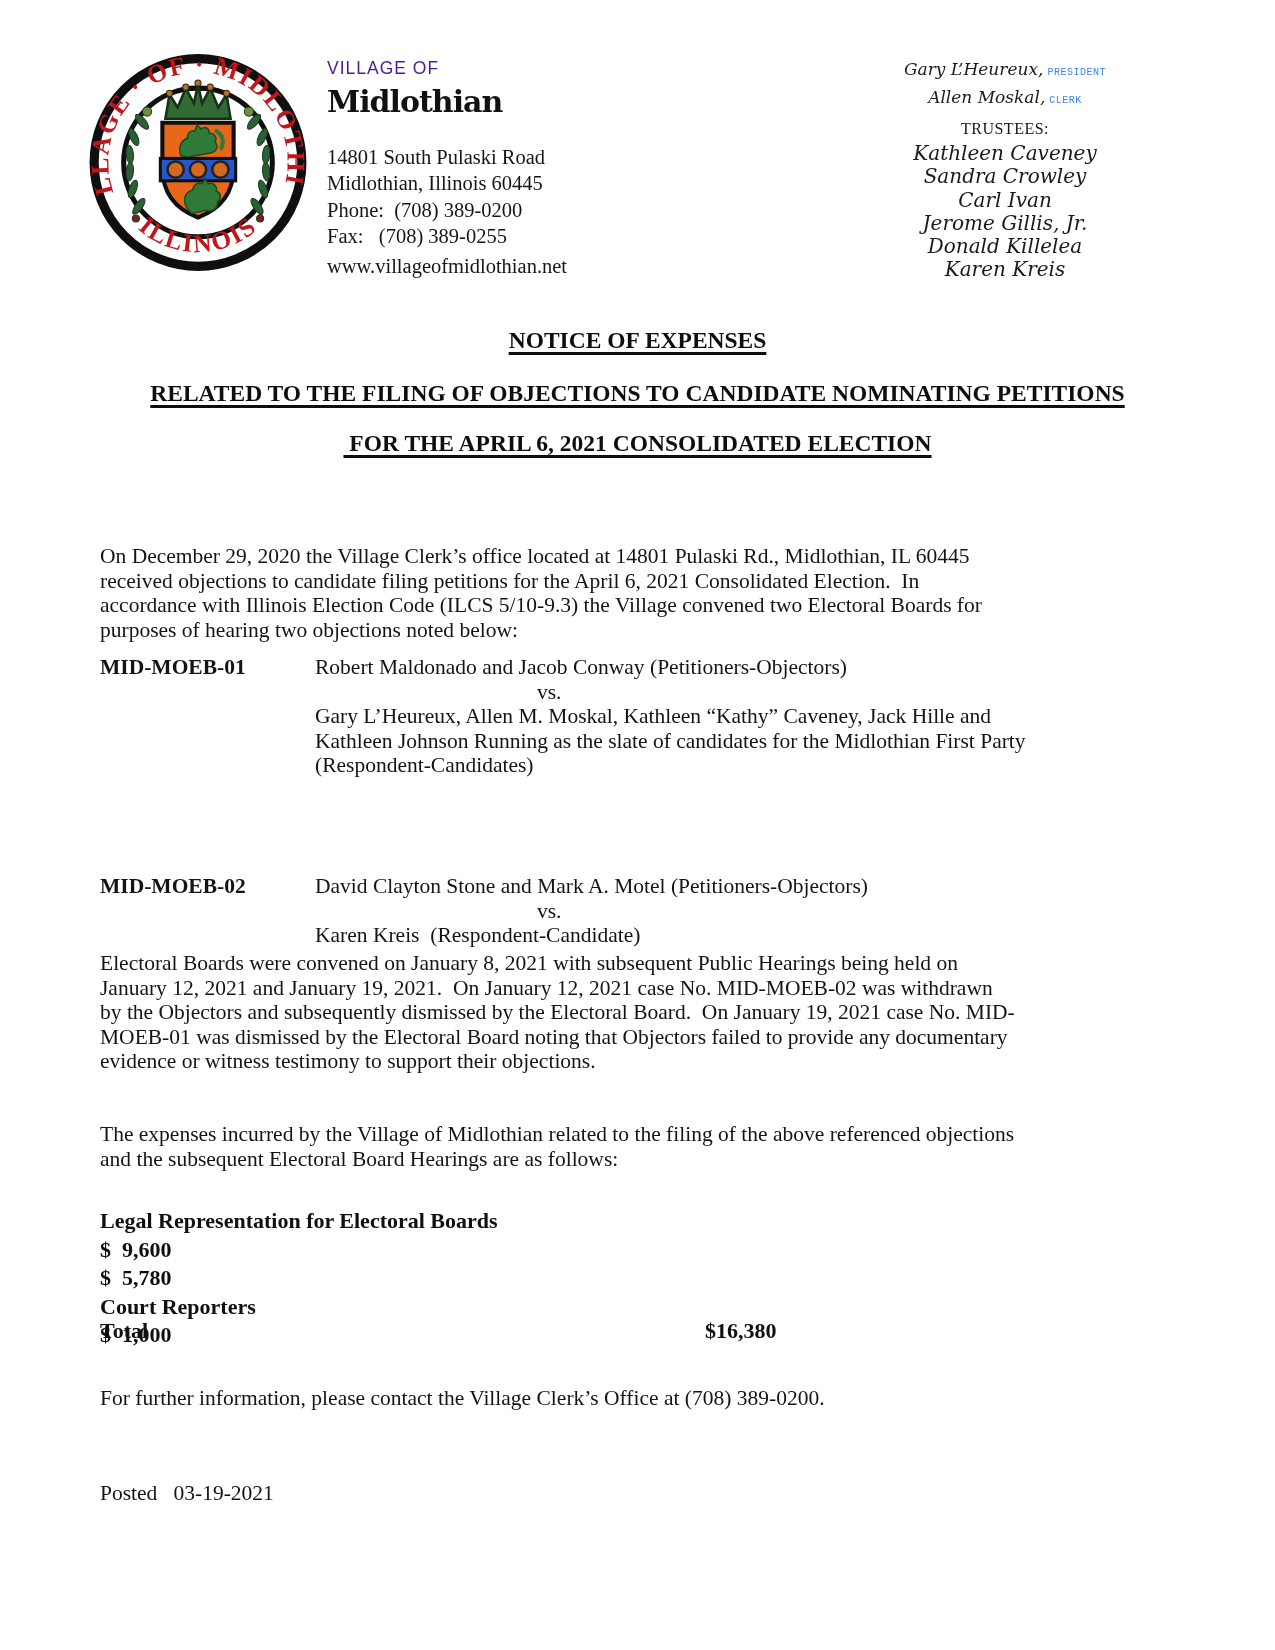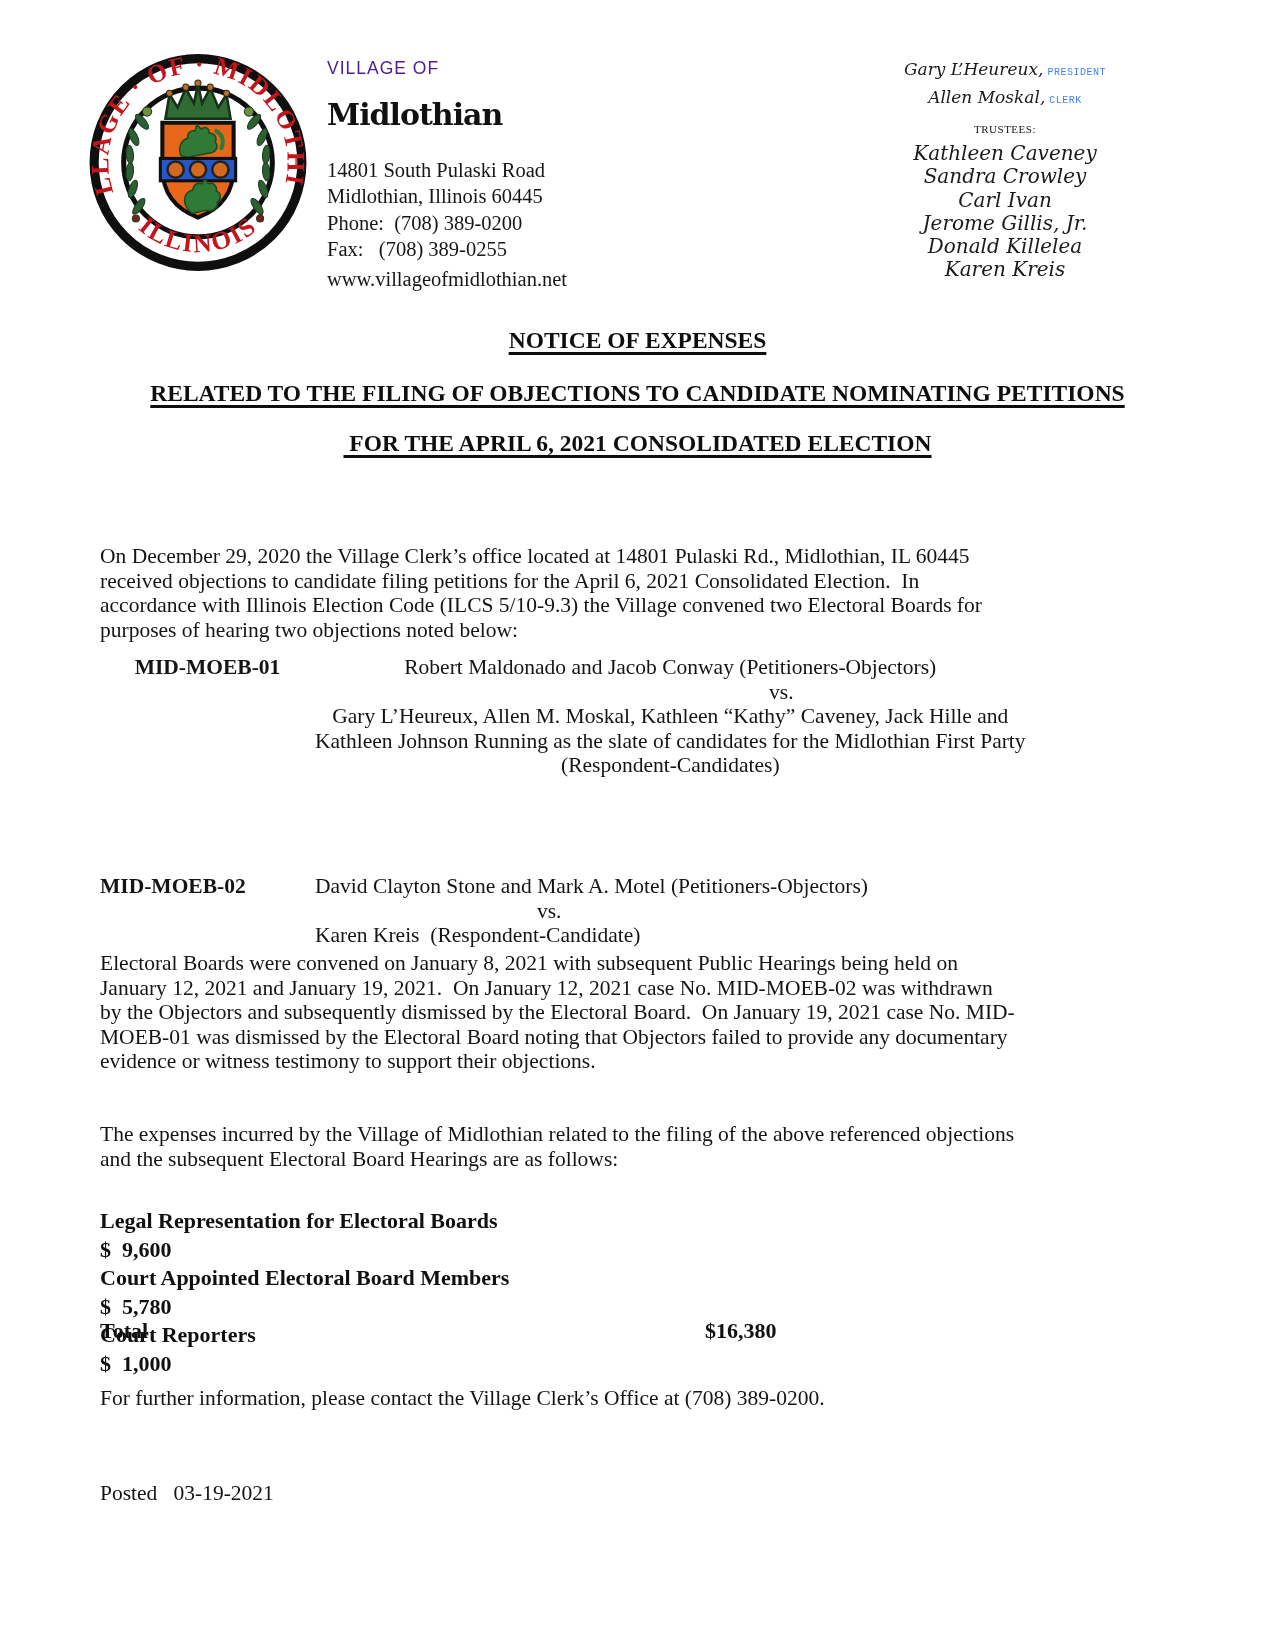--- a/index.html
+++ b/index.html
@@ -17,36 +17,36 @@
   .seal{position:absolute;left:86px;top:53px;width:224px;height:220px;}
 
   .org-block{position:absolute;left:327px;top:58px;}
   .org-prefix{
     font-family:"Liberation Sans", sans-serif;
     font-size:17.5px;letter-spacing:1px;color:#4c1d95;
   }
   .org-name{
     font-family:"DejaVu Serif", serif;
     font-weight:700;font-size:30px;letter-spacing:-1px;
-    margin-top:18px;color:#111;
+    margin-top:5px;color:#111;
   }
   .org-address{
     margin-top:25px;font-size:20.5px;line-height:26.3px;
     white-space:pre-wrap;color:#161616;
   }
   .org-website{margin-top:6px;font-size:20.5px;color:#161616;}
 
   .officials{position:absolute;left:820px;top:57px;width:370px;text-align:center;}
   .off-line{line-height:25px;white-space:nowrap;}
   .off-name{
     font-style:italic;font-family:"DejaVu Serif", serif;
     font-size:17px;color:#1a1a1a;
   }
   .off-title{font-size:10px;letter-spacing:.5px;color:#3b82f6;font-family:Liberation Mono, monospace;}
-  .trustees-label{font-size:11px;letter-spacing:.5px;line-height:26px;margin-top:3px;}
+  .trustees-label{font-size:16px;letter-spacing:.5px;line-height:26px;margin-top:3px;}
   .trustee{
     font-style:italic;font-family:"DejaVu Serif", serif;
     font-size:20px;line-height:23.3px;color:#1a1a1a;white-space:nowrap;
   }
 
   
   .doc-title{
     position:absolute;left:0;width:1275px;text-align:center;
     font-weight:700;font-size:23.5px;white-space:pre;
     text-decoration:underline;text-decoration-thickness:2.5px;text-underline-offset:4px;
@@ -62,21 +62,21 @@
     font-size:21.5px;line-height:24.6px;white-space:pre-wrap;color:#141414;
   }
   .para-intro{top:544px;}
   .para-hearings{top:951px;}
   .para-expintro{top:1122px;}
 
   .case{
     position:absolute;left:100px;width:1030px;display:flex;
     font-size:21.5px;line-height:24.6px;color:#141414;
   }
-  .case-1{top:655px;text-align:center;}
+  .case-1{top:655px;}
   .case-2{top:874px;}
   .case-label{font-weight:700;width:215px;flex:none;}
   .case-content{white-space:pre-wrap;}
   .case-vs{padding-left:222px;}
 
   
   .expenses{position:absolute;left:100px;top:1207px;width:1030px;}
   .exp-row{display:flex;font-weight:700;font-size:22px;line-height:28.6px;color:#101010;flex-direction:column;}
   .exp-label{width:605px;flex:none;}
   .exp-amount{white-space:pre-wrap;}
@@ -217,21 +217,20 @@
 
   <div class="para para-expintro">The expenses incurred by the Village of Midlothian related to the filing of the above referenced objections
 and the subsequent Electoral Board Hearings are as follows:</div>
 
   <div class="expenses">
     <div class="exp-row">
       <div class="exp-label">Legal Representation for Electoral Boards</div>
       <div class="exp-amount">$  9,600</div>
     </div>
     <div class="exp-row">
-      <div class="exp-label">Court Appointed Electoral Board Members</div>
       <div class="exp-amount">$  5,780</div>
     </div>
     <div class="exp-row">
       <div class="exp-label">Court Reporters</div>
       <div class="exp-amount">$  1,000</div>
     </div>
   </div>
 
   <div class="total-row">
     <div class="exp-label">Total</div>

